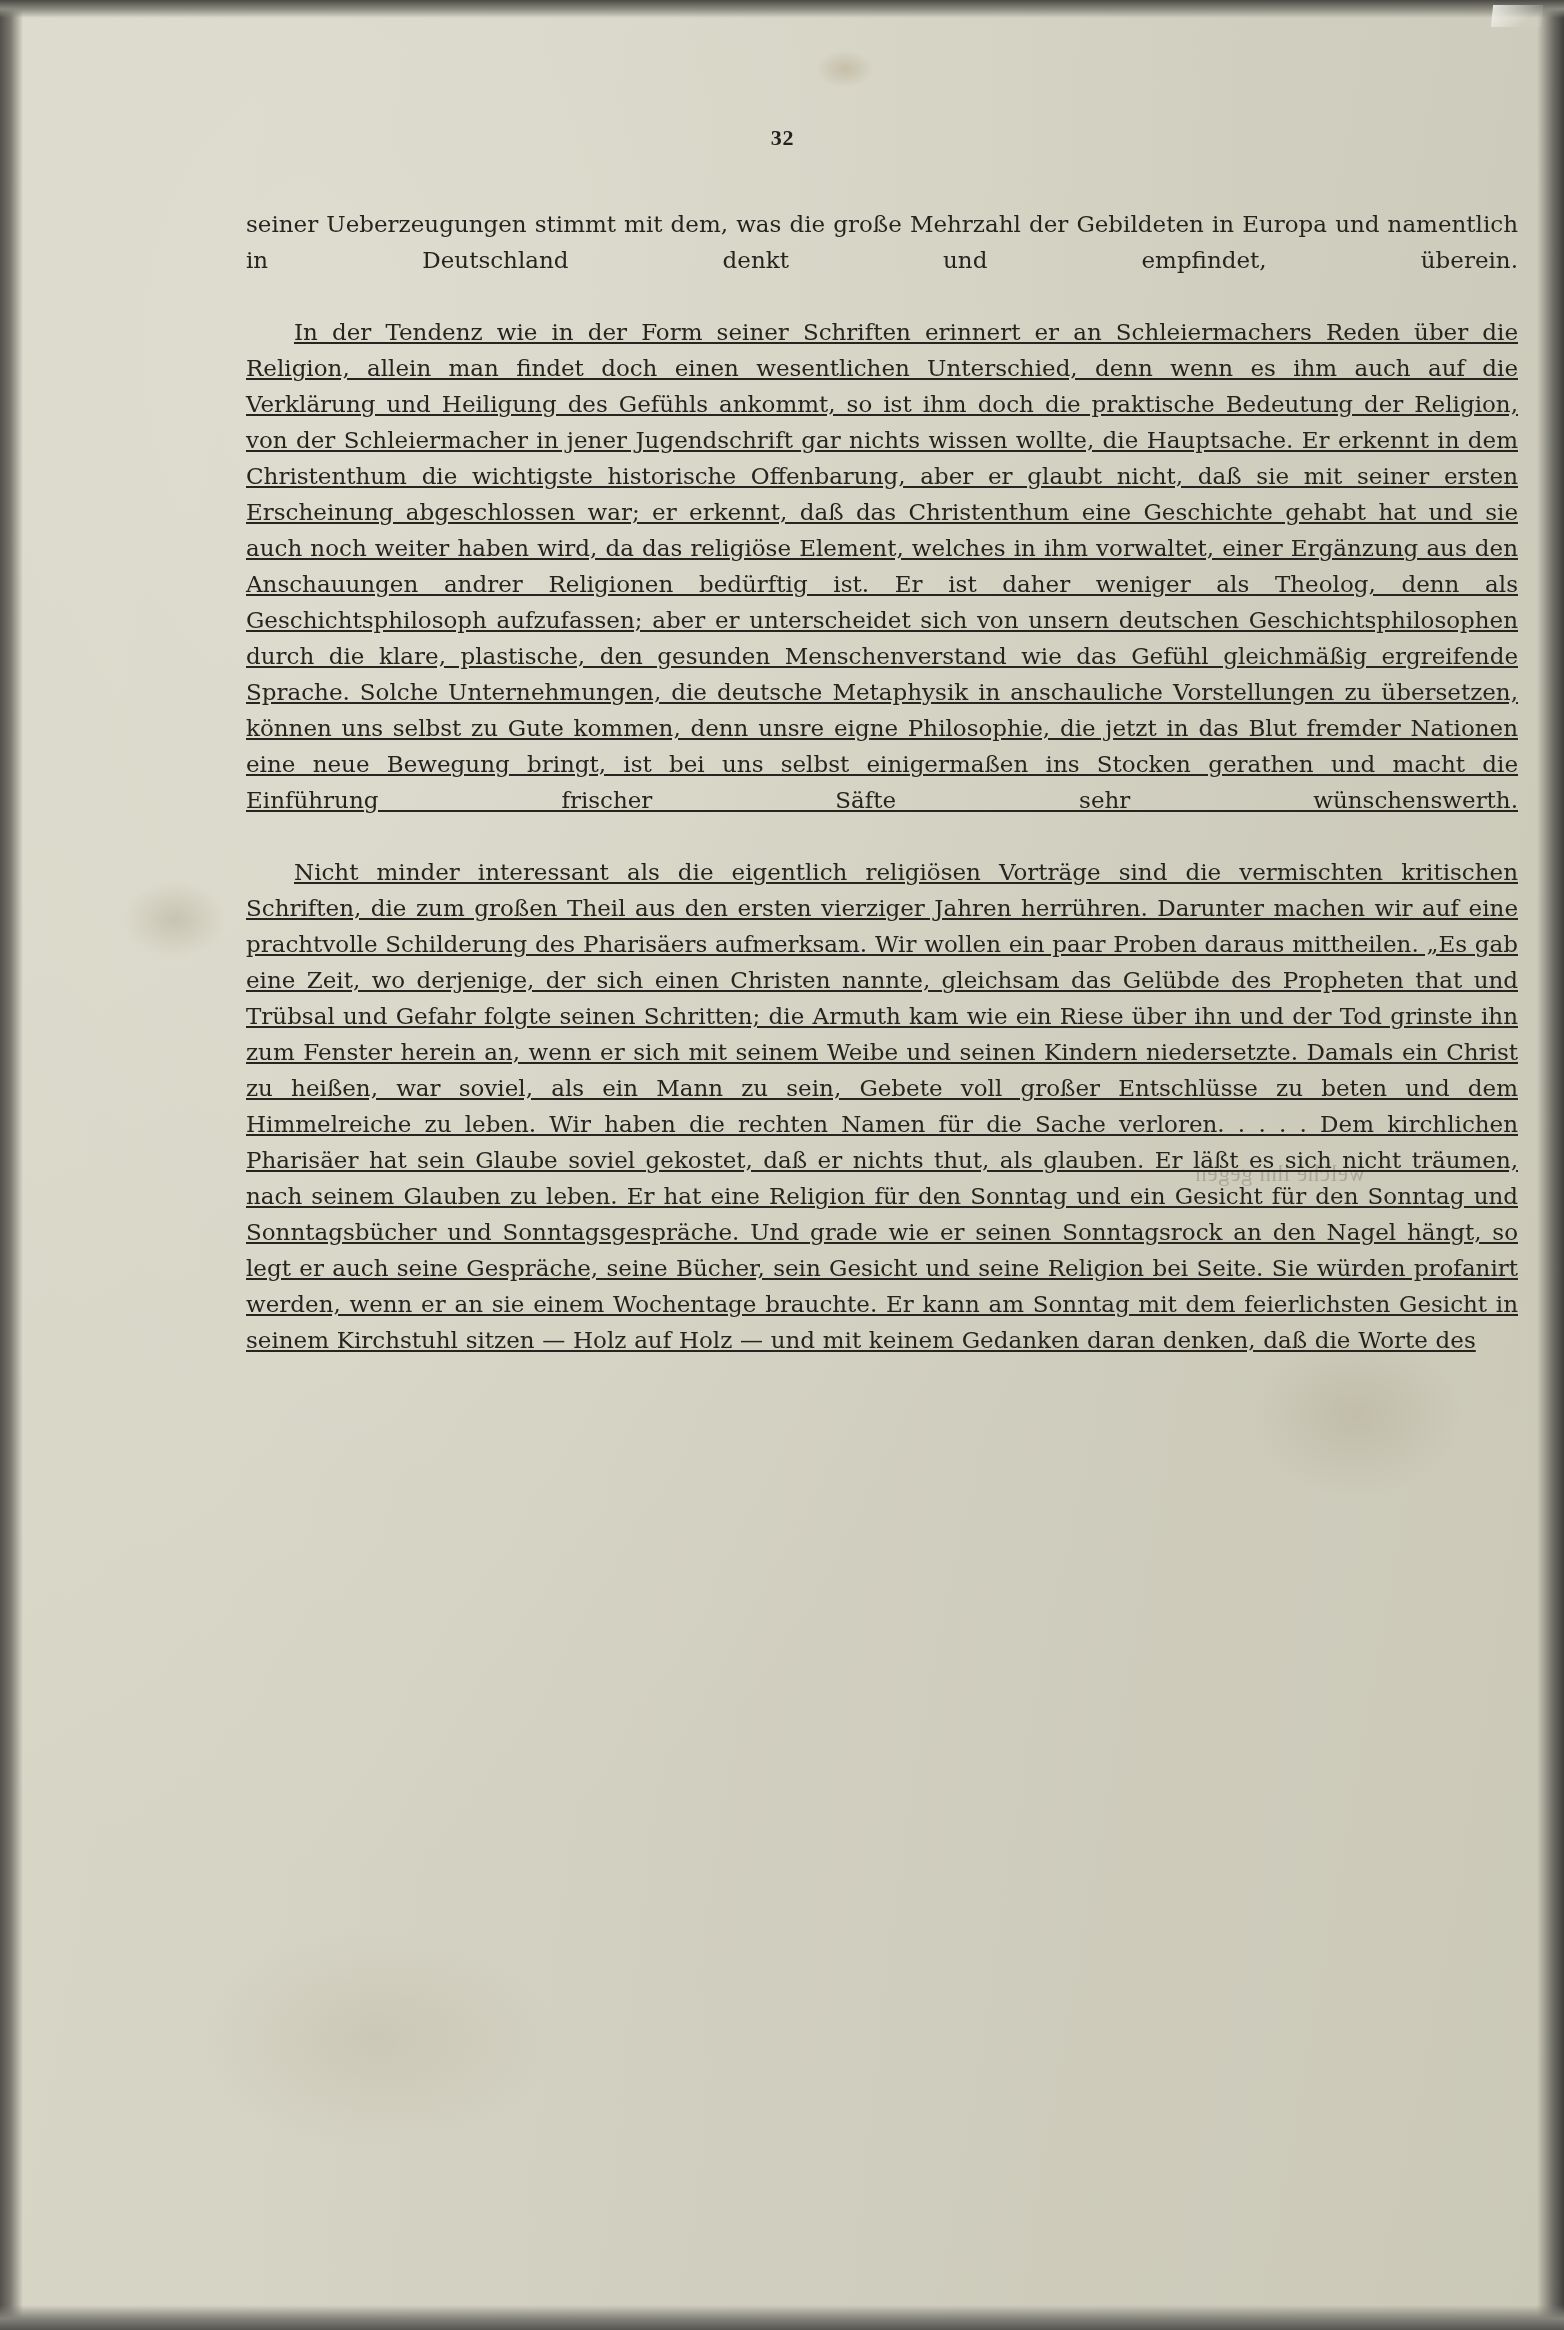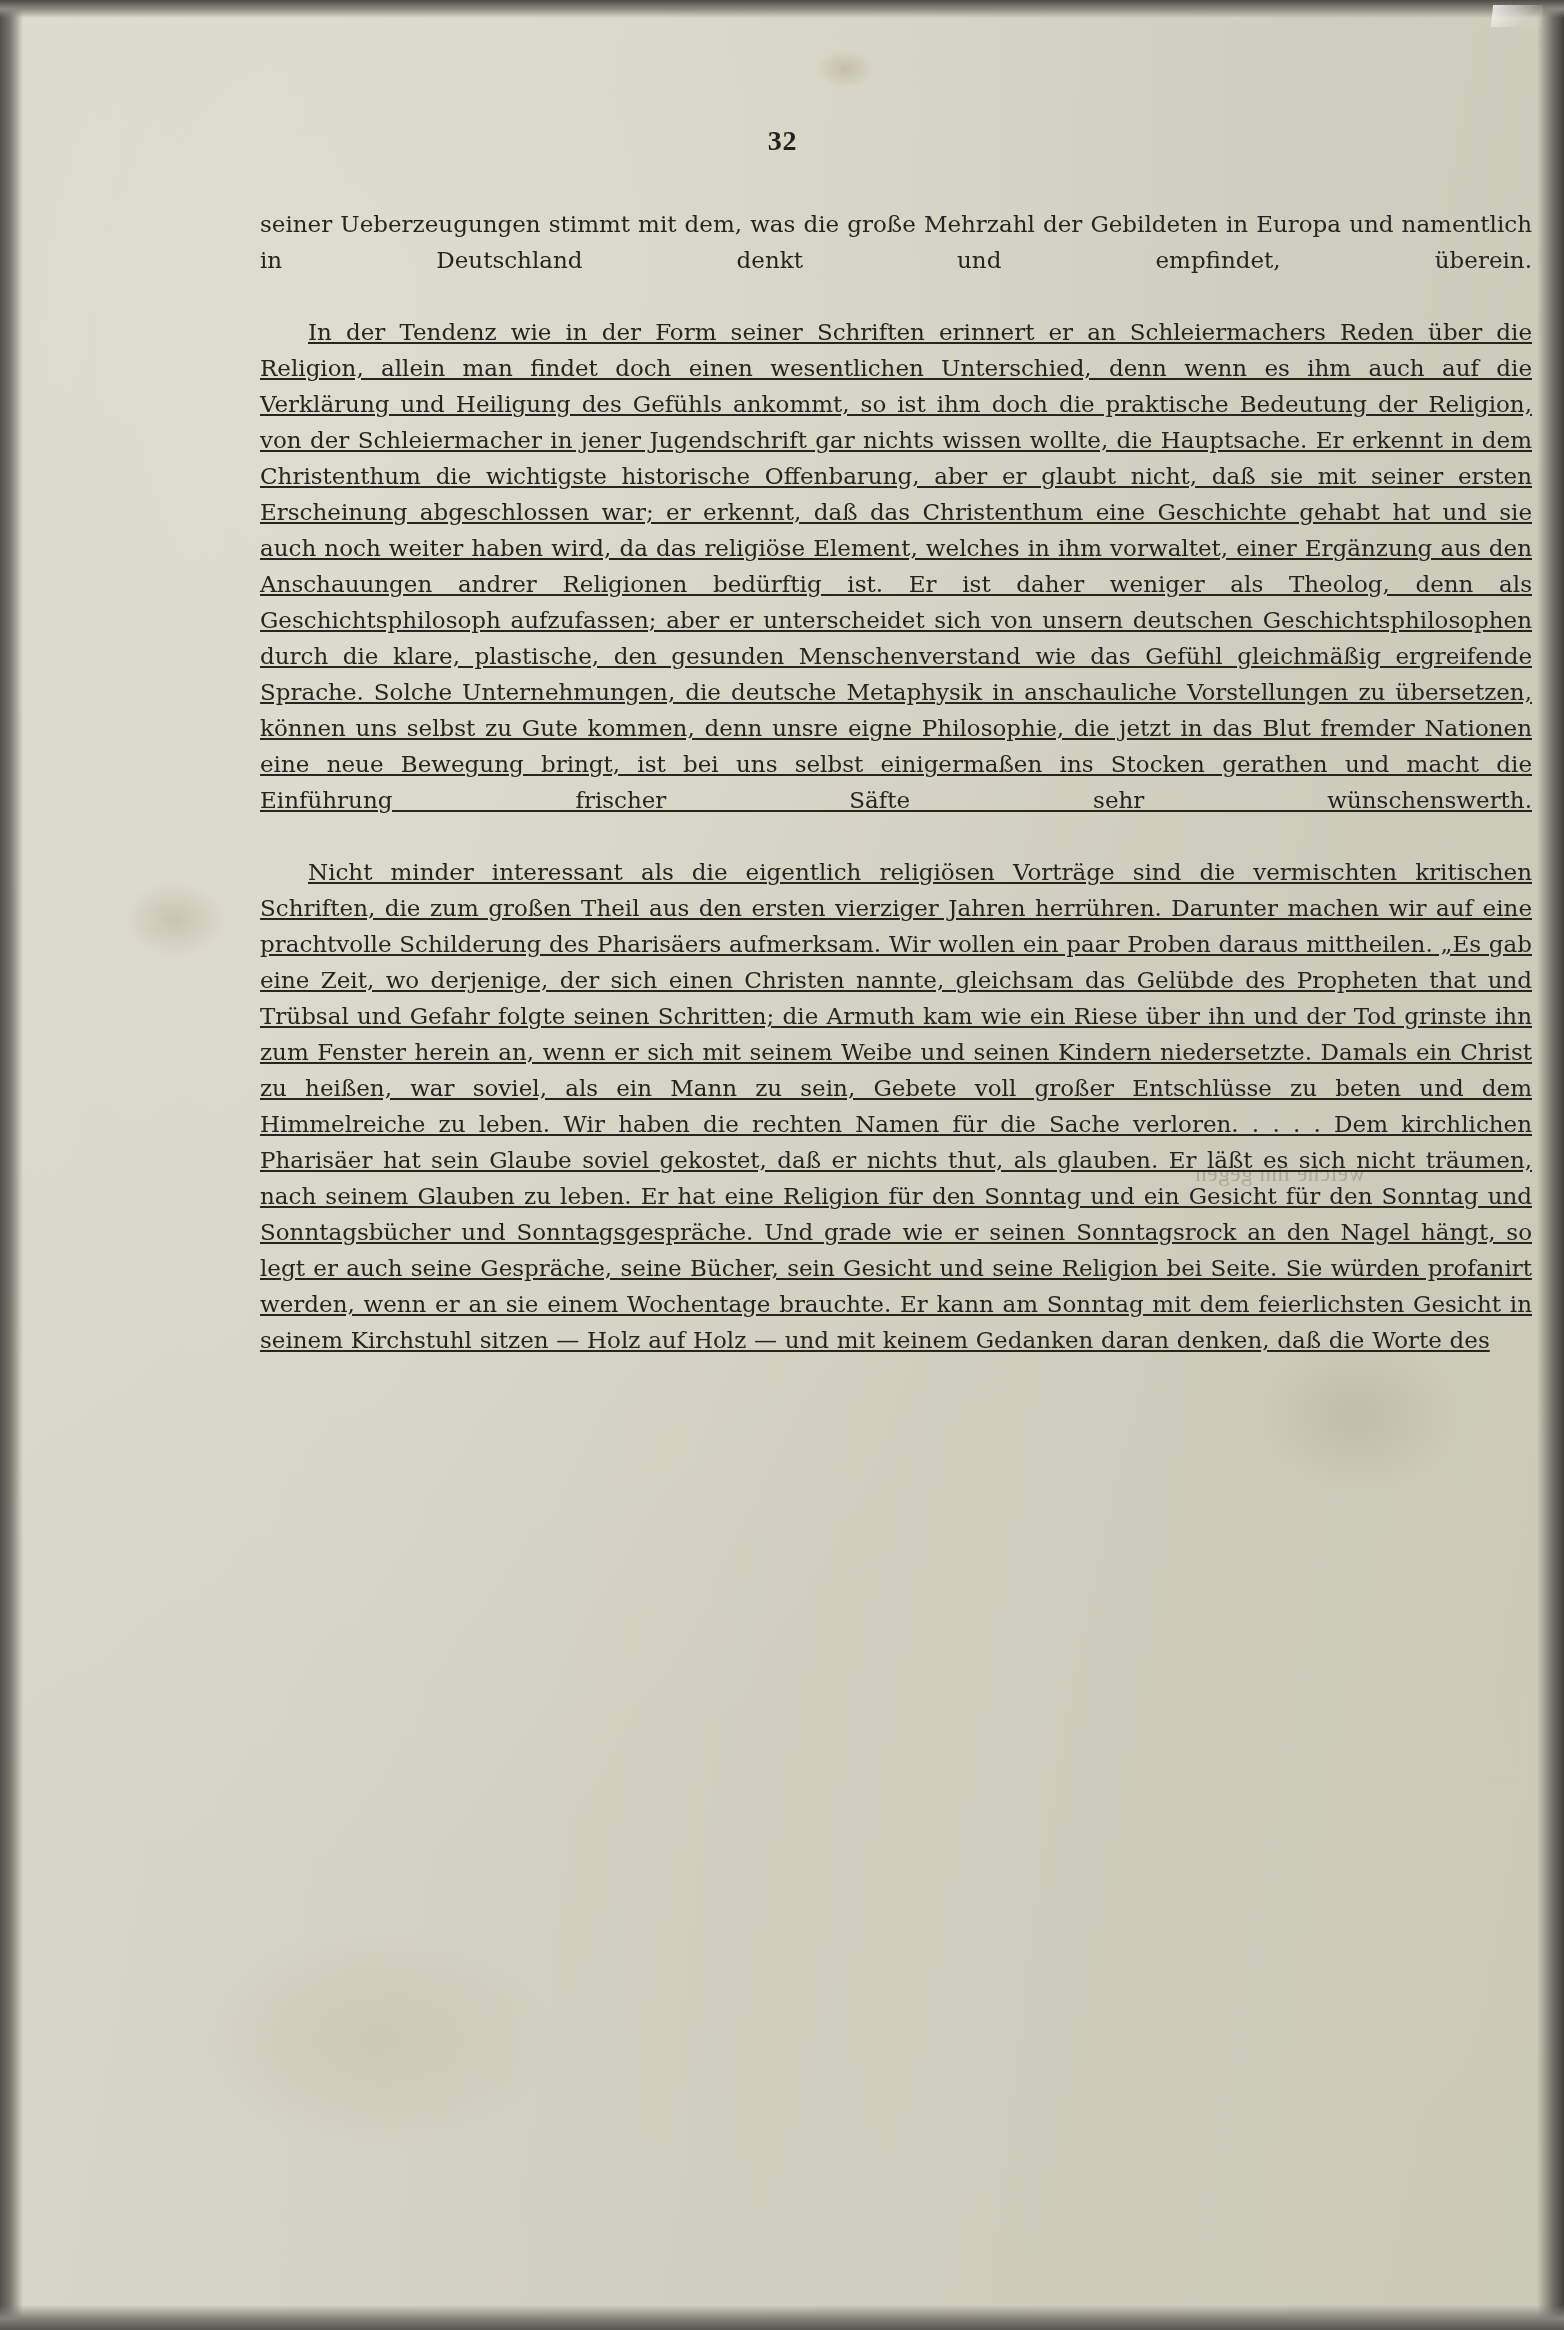--- a/index.html
+++ b/index.html
@@ -81,21 +81,21 @@
     white-space: nowrap;
   }
 
   .page-number {
     position: absolute;
     left: 0; right: 0;
     top: 125px;
     text-align: center;
     font-family: "Liberation Serif", serif;
     font-weight: bold;
-    font-size: 28px;
+    font-size: 22px;
     color: #22211d;
     letter-spacing: 0.8px;
   }
 
   .text-block {
     position: absolute;
     left: 246px;
     top: 206px;
     width: 1272px;
     font-family: "DejaVu Serif", "Liberation Serif", serif;
@@ -119,21 +119,20 @@
   .text-block p:after {
     content: "";
     display: inline-block;
     width: 100%;
   }
   .text-block p.last-full:after { display: none; }
 
   .fraktur {
     
     font-family: "DejaVu Serif", "Liberation Serif", serif;
-    margin-left: 14px;
   }
 </style>
 </head>
 <body>
 
 <div class="page">
 
   <div class="stain-a"></div>
   <div class="stain-b"></div>
   <div class="stain-c"></div>

